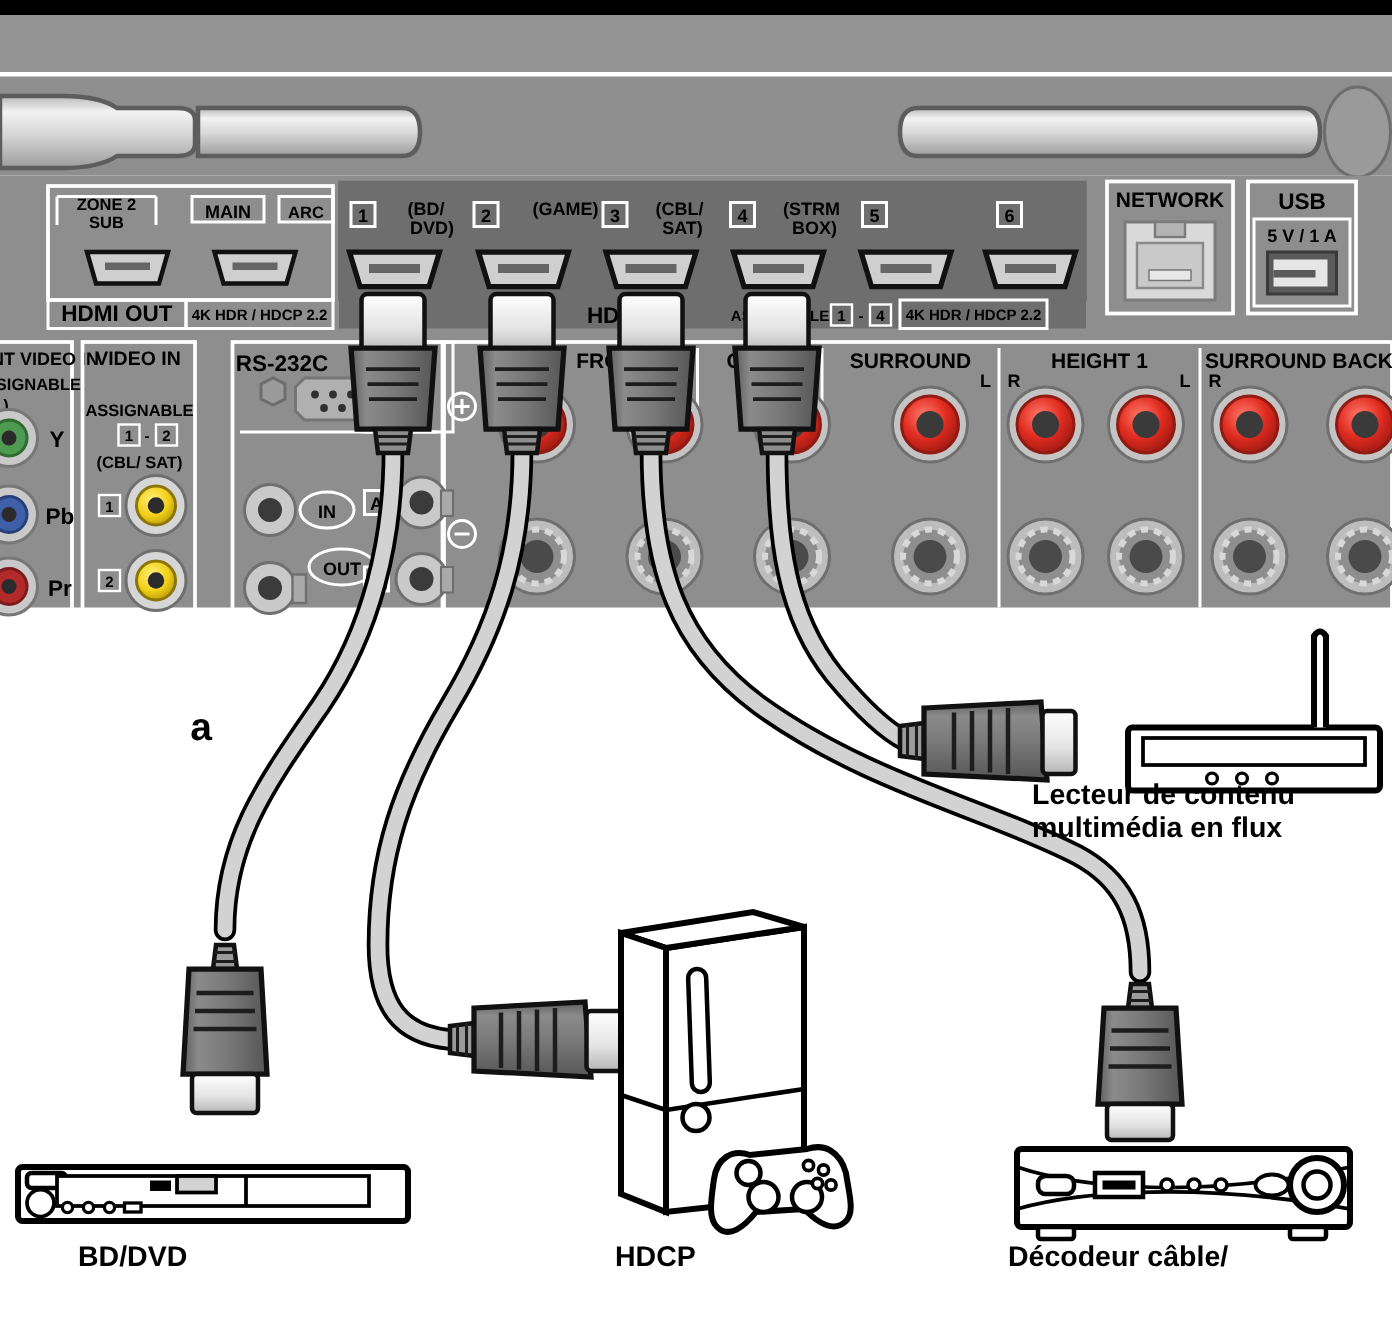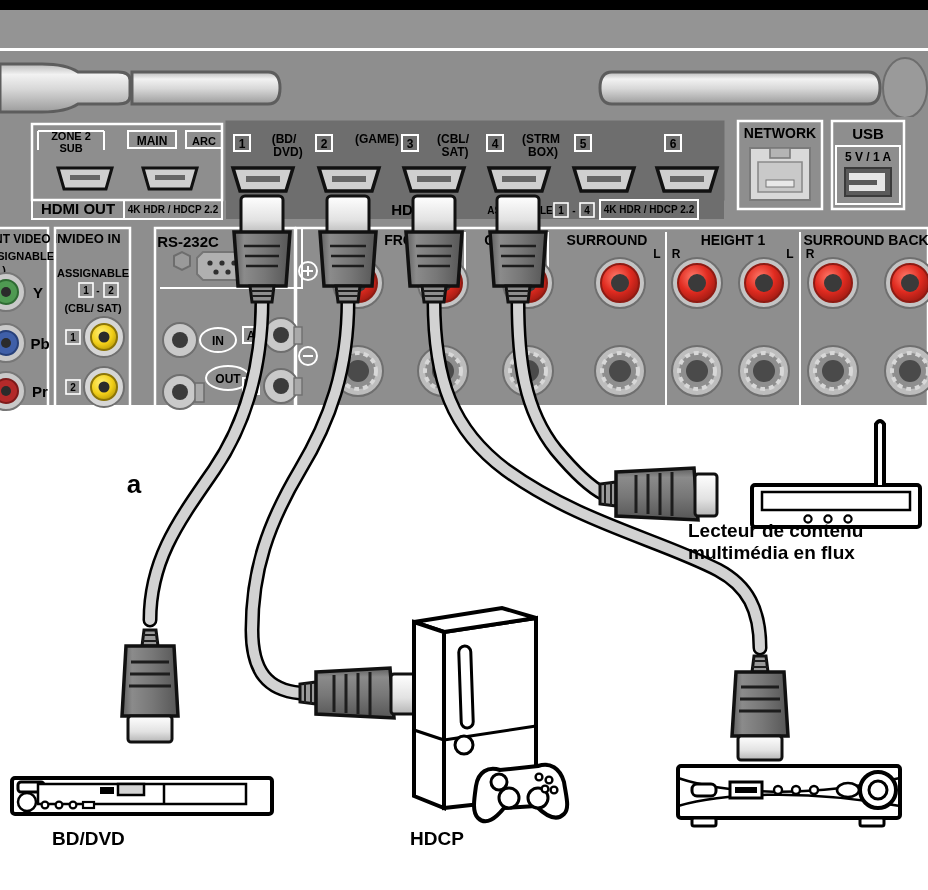--- a/index.html
+++ b/index.html
@@ -627,15 +627,16 @@
 <div class="devlabel" style="left:410px;top:828px;width:160px;">
   <div>HDCP</div>
 </div>
 
 <div class="devlabel" style="left:688px;top:520px;width:250px;text-align:left;">
   <div>Lecteur de contenu</div>
   <div>multimédia en flux</div>
 </div>
 
 <div class="devlabel" style="left:672px;top:828px;width:236px;">
+  <div>Décodeur câble/</div>
 </div>
 
 </div>
 
 </body></html>

